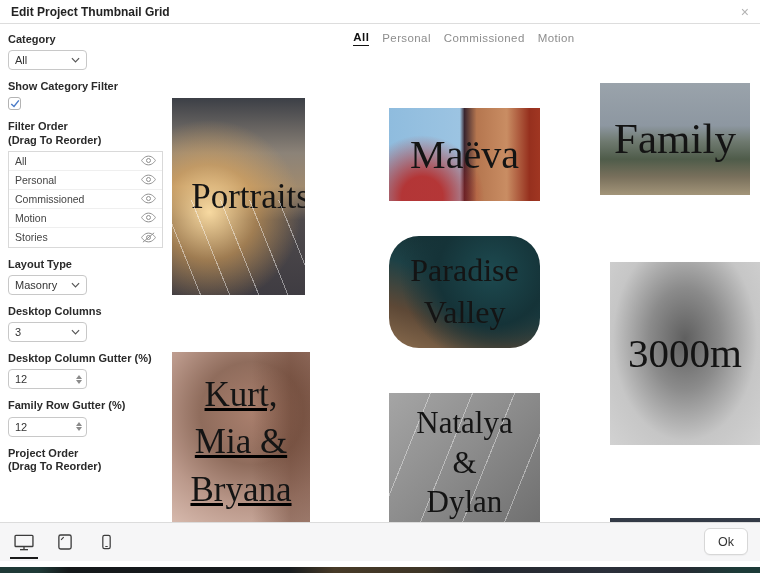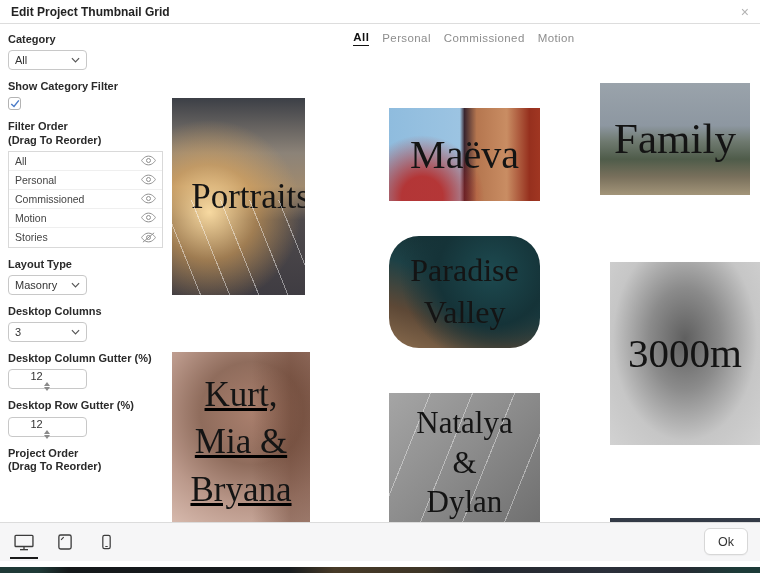--- a/index.html
+++ b/index.html
@@ -38,21 +38,21 @@
   .rowlist .row { height:19px; display:flex; align-items:center; justify-content:space-between;
     padding:0 6px; border-bottom:1px solid #efefef; font-size:10.5px; color:#444; cursor:grab; background:#fff; }
   .rowlist .row:last-child { border-bottom:none; }
 
   .eye-wrap { width:15px; height:11px; position:relative; cursor:pointer; }
   .eye-wrap svg { display:block; }
   .eye-wrap .slash { display:none; }
   .eye-wrap.eye-off .slash { display:block; }
 
   .numbox { width:79px; height:20px; border:1px solid #c8c8c8; border-radius:4px; background:#fff;
-    display:flex; align-items:center; justify-content:space-between; padding:0 4px 0 2px;flex-direction:column; }
+    display:flex; align-items:center; justify-content:space-between; padding:0 4px 0 2px; }
   .numbox input { width:40px; border:none; outline:none; font-size:11px; color:#333; font-family:"Liberation Sans",sans-serif; padding-left:4px; background:transparent; }
   .stepper { display:flex; flex-direction:column; align-items:center; gap:1px; cursor:pointer; }
   .stepper .tri-up { width:0; height:0; border-left:3px solid transparent; border-right:3px solid transparent; border-bottom:4px solid #8a8a8a; }
   .stepper .tri-dn { width:0; height:0; border-left:3px solid transparent; border-right:3px solid transparent; border-top:4px solid #8a8a8a; }
 
   
   .preview { position:absolute; left:168px; top:24px; width:592px; height:504px; background:#fff; overflow:hidden; }
   .ptabs { position:absolute; top:0; left:0; right:0; height:22px; display:flex; align-items:flex-end; justify-content:center; gap:13px; }
   .ptab { font-size:11.5px; letter-spacing:0.4px; color:#8d8d8d; cursor:pointer; padding-bottom:2px; }
   .ptab.active { color:#111; font-weight:bold; border-bottom:1.5px solid #111; }
@@ -211,21 +211,21 @@
 
     <div class="f-label">Desktop Column Gutter (%)</div>
     <div class="numbox">
       <input value="12" style="">
       <span class="stepper">
           <span class="tri-up"></span>
           <span class="tri-dn"></span>
         </span>
     </div>
 
-    <div class="f-label">Desktop Row Gutter (%)</div>
+    <div class="f-label">Family Row Gutter (%)</div>
     <div class="numbox">
       <input value="12" style="">
       <span class="stepper">
           <span class="tri-up"></span>
           <span class="tri-dn"></span>
         </span>
     </div>
 
     <div class="f-label">
       <span>Project Order</span>

